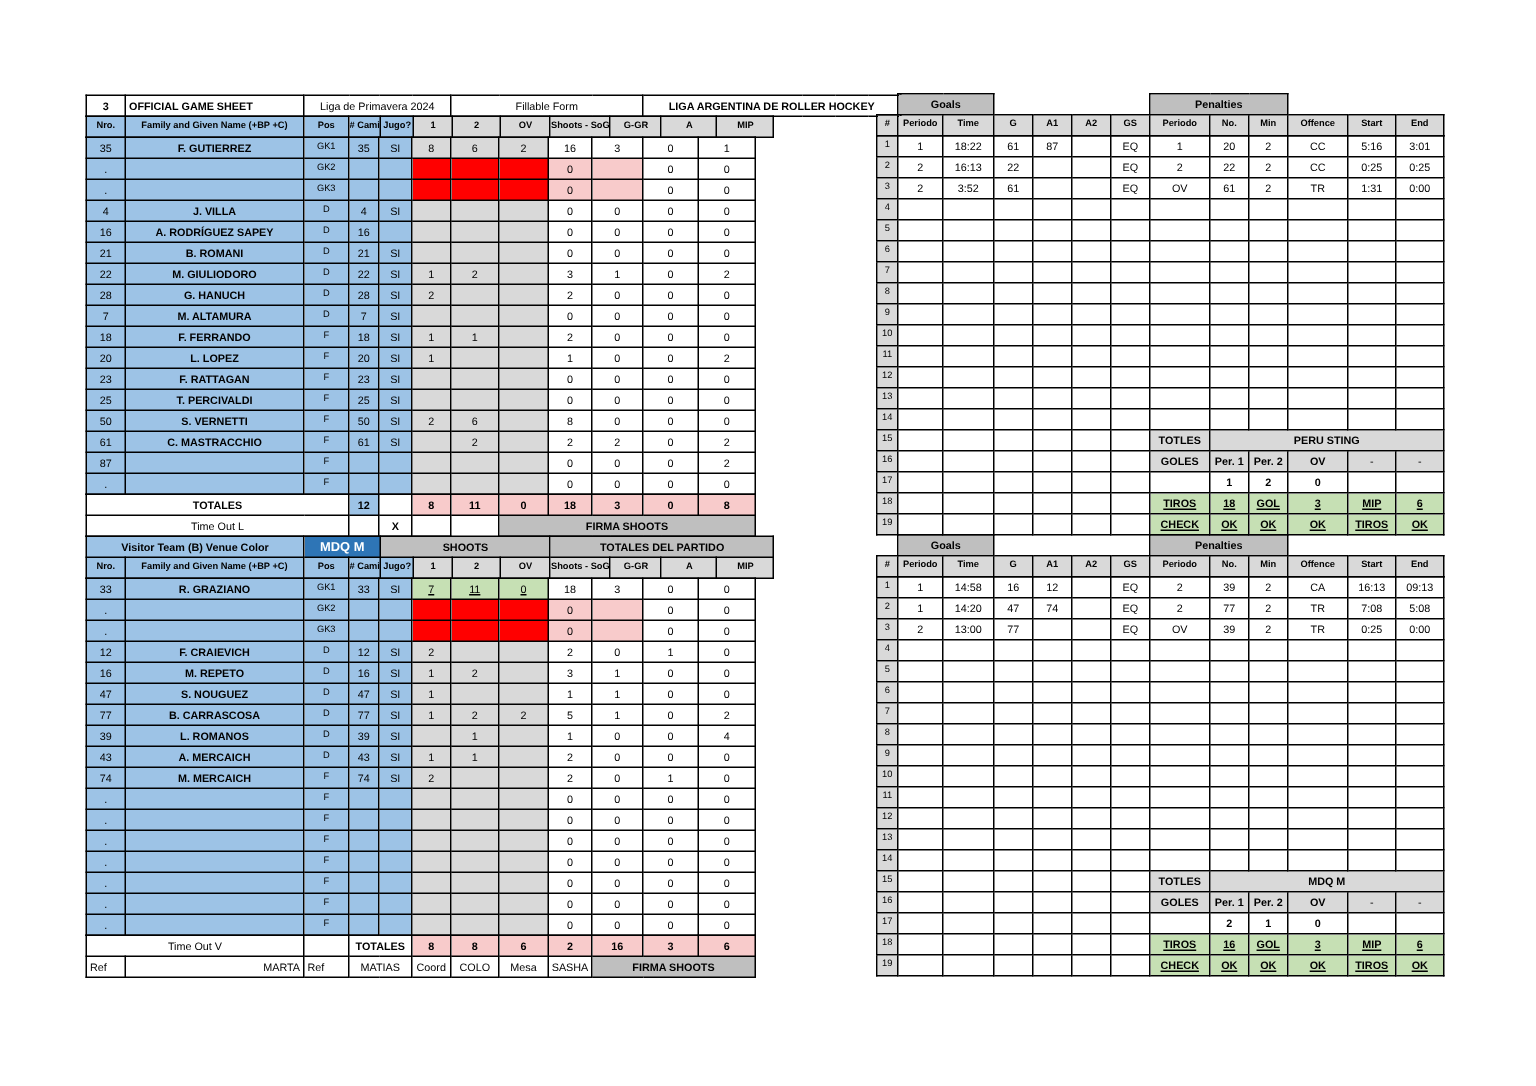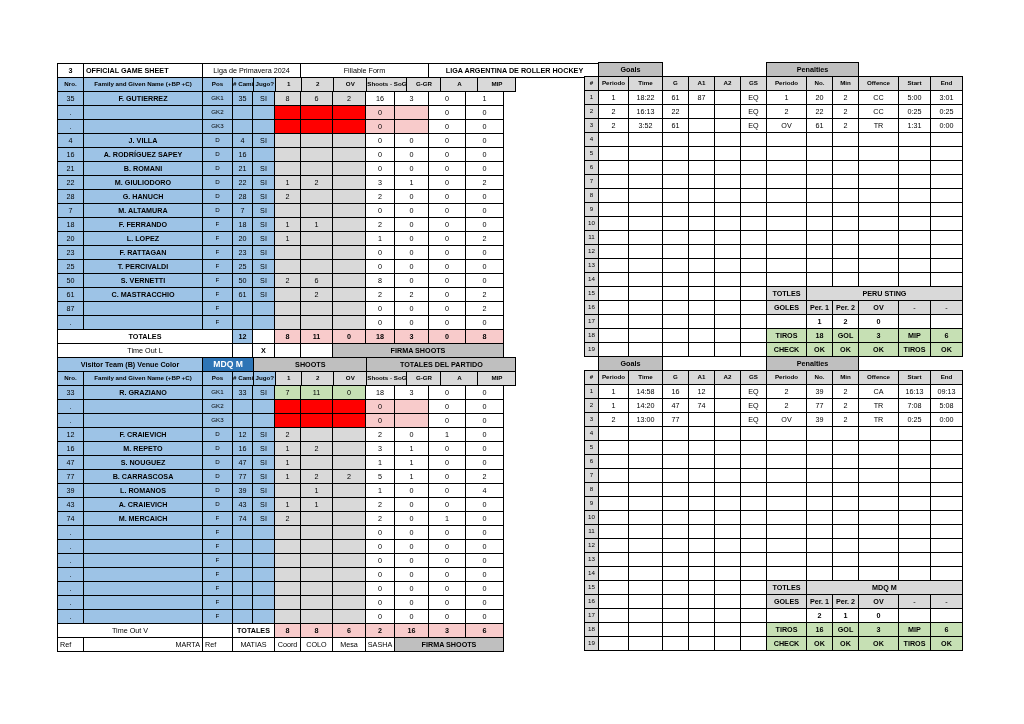--- a/index.html
+++ b/index.html
@@ -9,21 +9,21 @@
   td,th{border:1px solid #000;font-size:7.2px;line-height:1;padding:0;height:13px;text-align:center;vertical-align:middle;overflow:hidden;white-space:nowrap;font-weight:normal;}
   .b{font-weight:bold;}
   .l{text-align:left;padding-left:2px;}
   .r{text-align:right;padding-right:2px;}
   .blue{background:#9dc3e6;}
   .bluedk{background:#2e75b6;color:#fff;font-weight:bold;}
   .grey{background:#bfbfbf;}
   .greyl{background:#d9d9d9;}
   .red{background:#ff0000;}
   .pink{background:#f8cbcb;}
-  .green{background:#c6e0b4;}
+  .green{background:#c6e0b4;text-decoration:underline;}
   .white{background:#fff;}
   .nb{border:none;}
   .nbl{border-left:none;}
   .nbr{border-right:none;}
   .nbt{border-top:none;}
   .tiny{font-size:6.2px;}
   .big{font-size:8.6px;}
   
   .wrapL{position:absolute;left:57px;top:63px;}
   .wrapR{position:absolute;left:584px;top:63px;}
@@ -556,21 +556,21 @@
             <td class="greyl"></td>
             <td class="greyl">1</td>
             <td class="greyl"></td>
             <td>1</td>
             <td>0</td>
             <td>0</td>
             <td>4</td>
           </tr>
           <tr>
             <td class="blue">43</td>
-            <td class="blue b">A. CRAIEVICH</td>
+            <td class="blue b">A. MERCAICH</td>
             <td class="blue tiny">D</td>
             <td class="blue">43</td>
             <td class="blue">SI</td>
             <td class="greyl">1</td>
             <td class="greyl">1</td>
             <td class="greyl"></td>
             <td>2</td>
             <td>0</td>
             <td>0</td>
             <td>0</td>
@@ -800,21 +800,21 @@
             <td>1</td>
             <td>18:22</td>
             <td>61</td>
             <td>87</td>
             <td></td>
             <td>EQ</td>
             <td>1</td>
             <td>20</td>
             <td>2</td>
             <td>CC</td>
-            <td>5:00</td>
+            <td>5:16</td>
             <td>3:01</td>
           </tr>
           <tr>
             <td class="greyl tiny">2</td>
             <td>2</td>
             <td>16:13</td>
             <td>22</td>
             <td></td>
             <td></td>
             <td>EQ</td>

